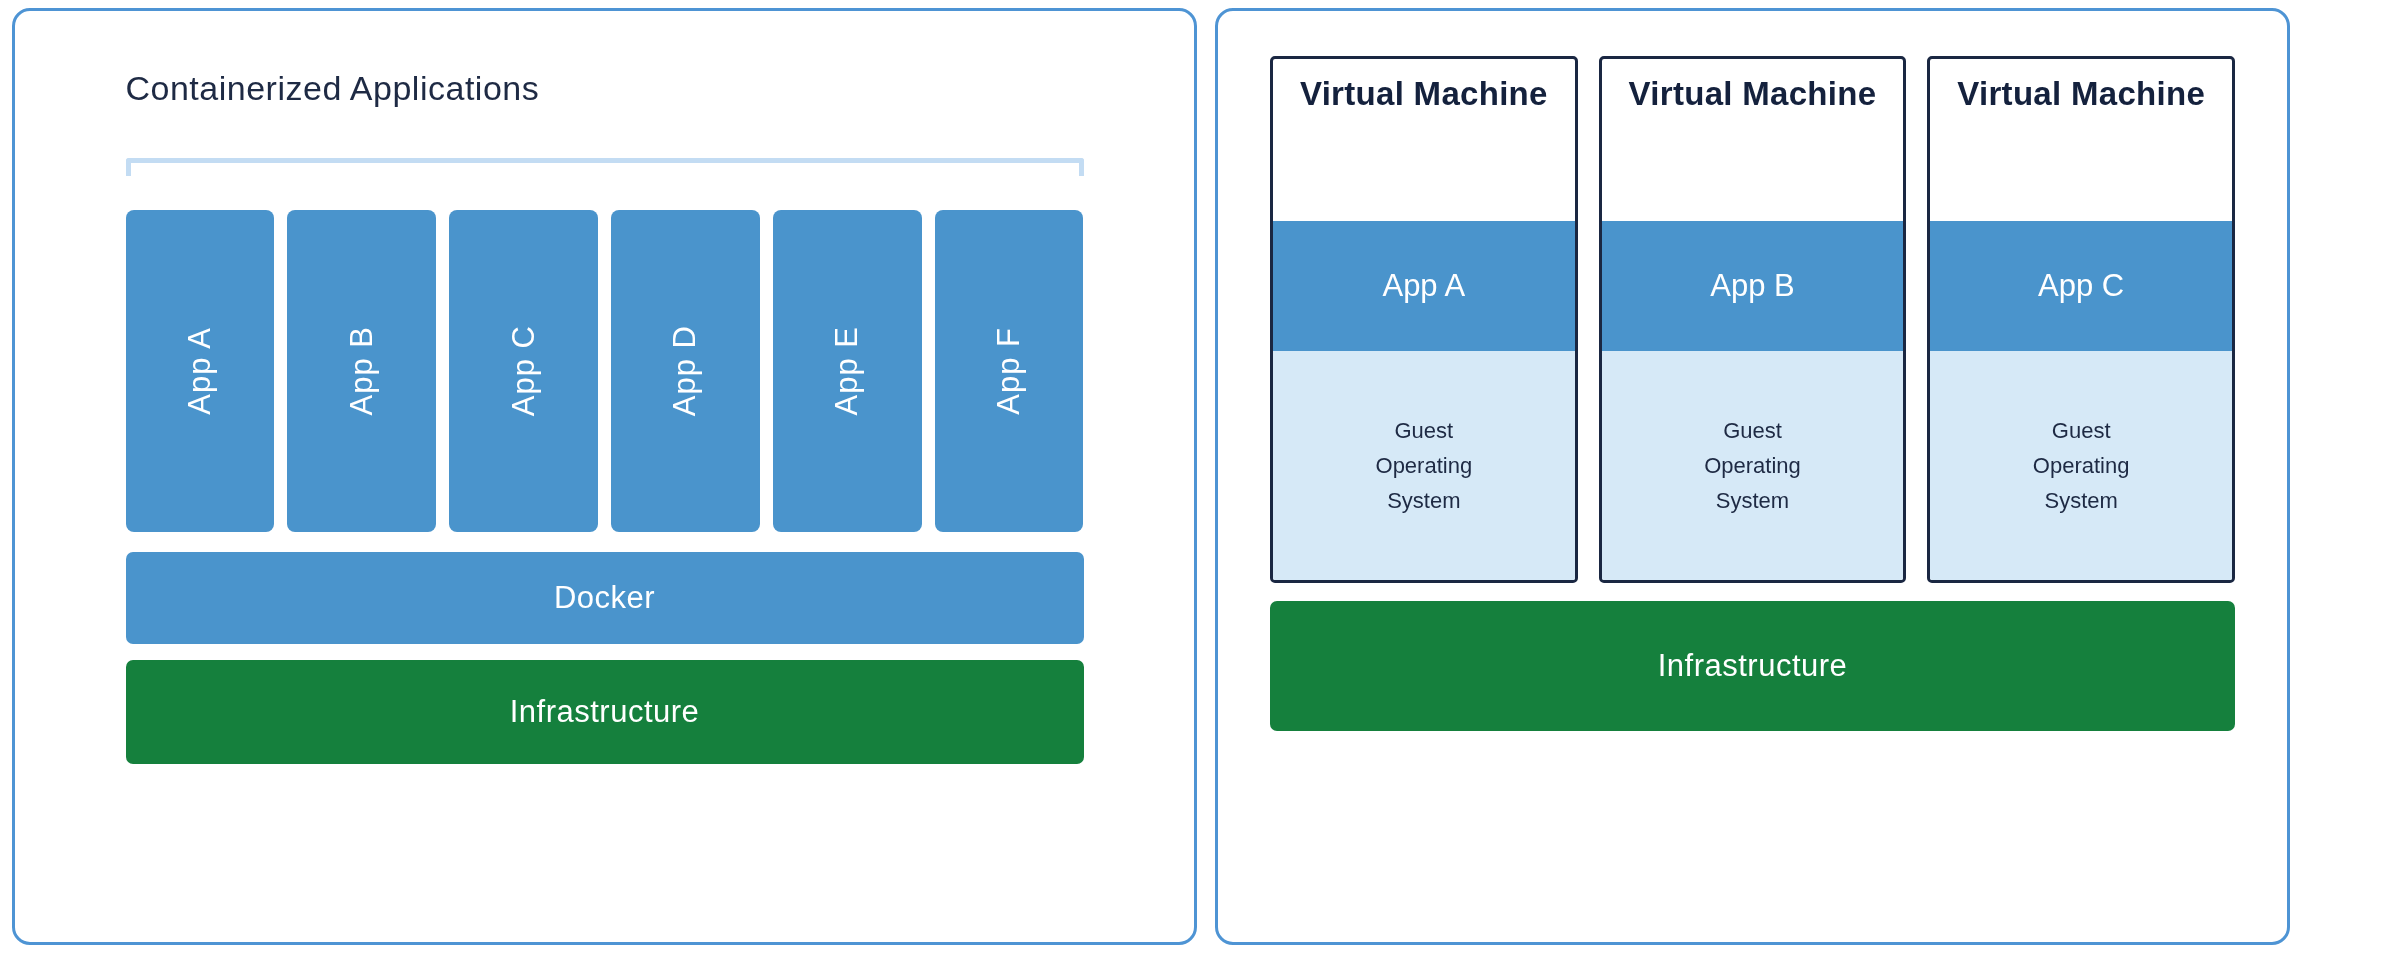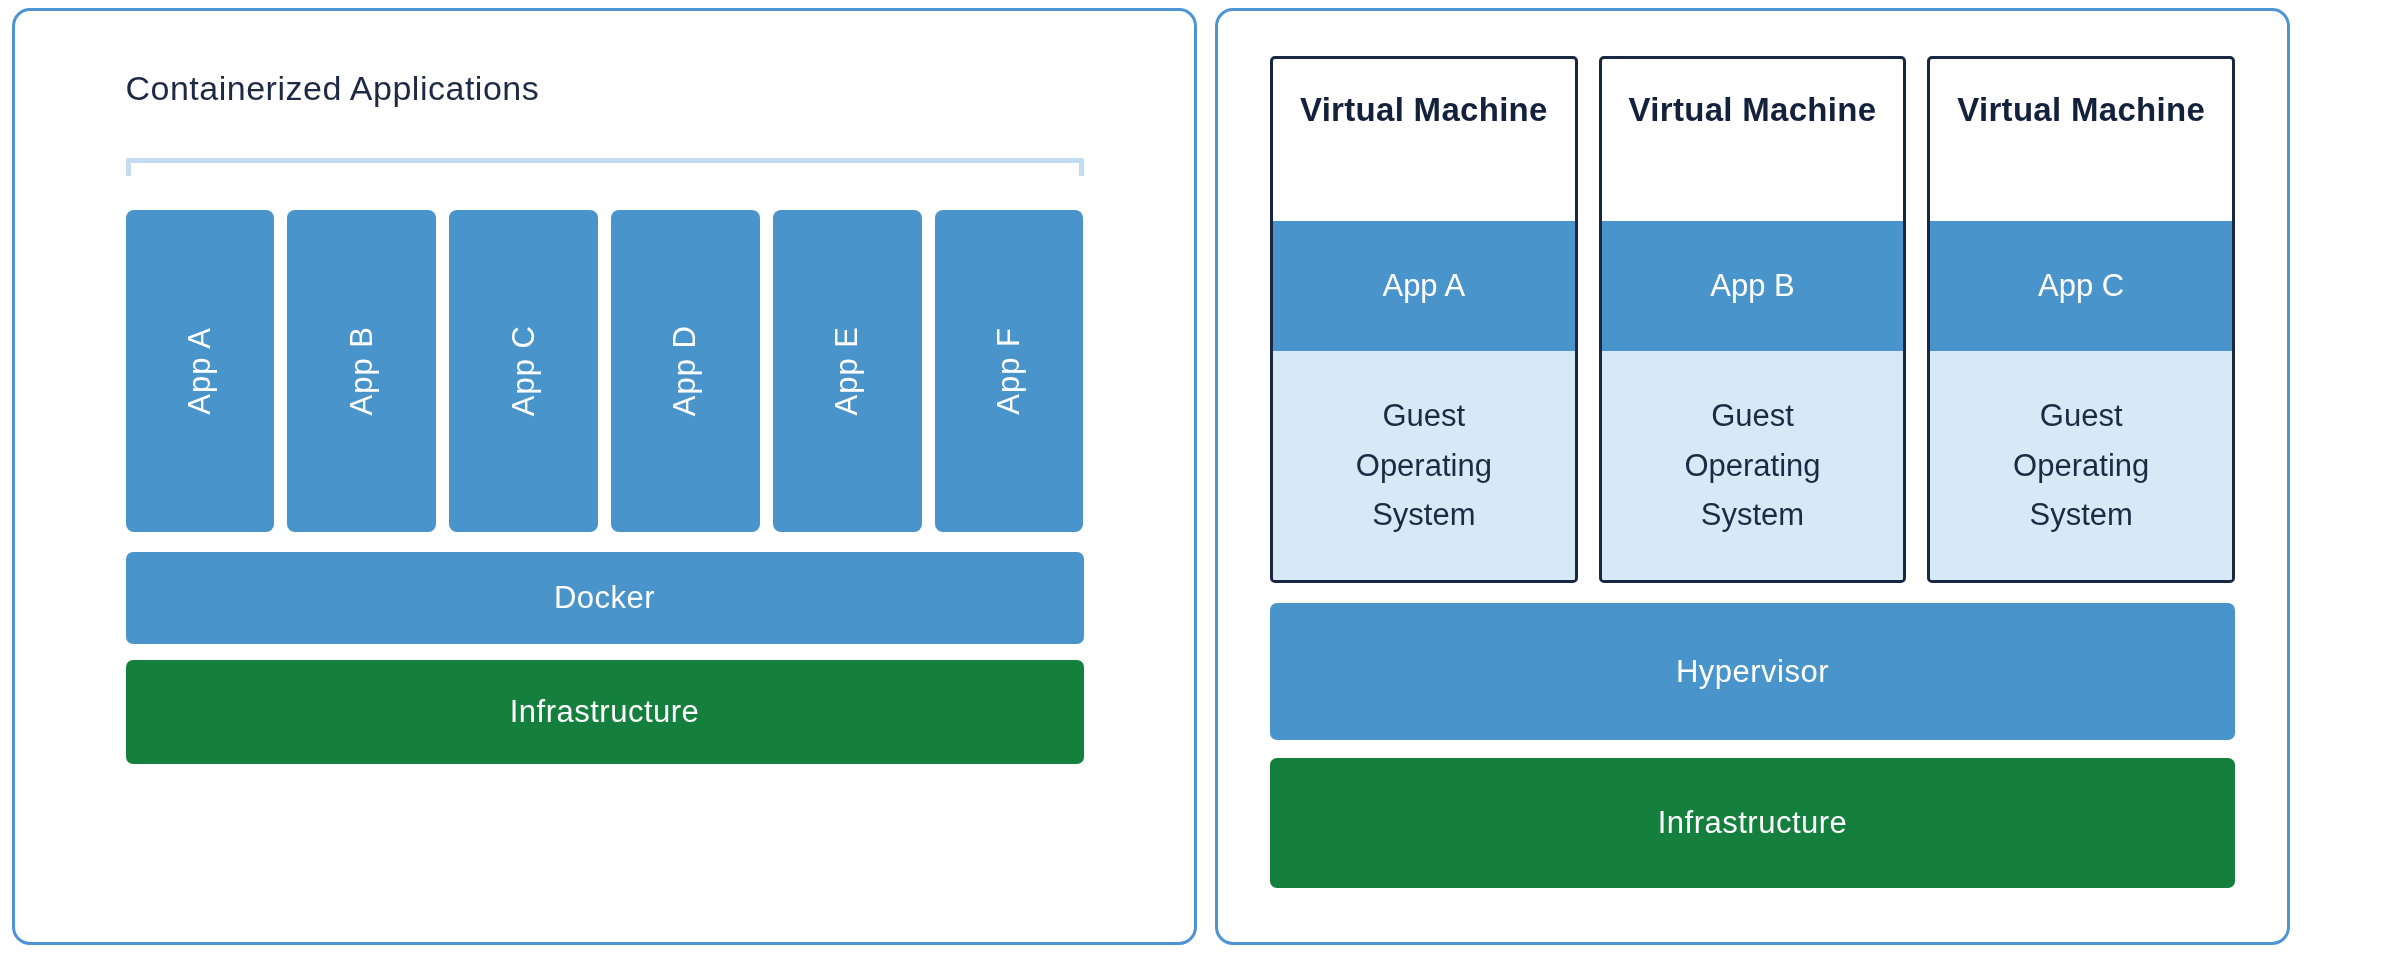--- a/index.html
+++ b/index.html
@@ -100,40 +100,40 @@
     background: #ffffff;
     display: flex;
     flex-direction: column;
     overflow: hidden;
   }
   .vm-title {
     height: 162px;
     display: flex;
     align-items: flex-start;
     justify-content: center;
-    padding-top: 32px;
+    padding-top: 16px;
     font-size: 33px;
     font-weight: 700;
     color: #14213d;
     letter-spacing: 0.3px;
   }
   .vm-app {
     height: 130px;
     background: #4a94cc;
     color: #ffffff;
     font-size: 31px;
     display: flex;
     align-items: center;
     justify-content: center;
   }
   .vm-os {
     flex: 1;
     background: #d6e9f7;
     color: #1e2a44;
-    font-size: 31px;
+    font-size: 22px;
     line-height: 1.6;
     display: flex;
     align-items: center;
     justify-content: center;
     text-align: center;
     white-space: pre-line;
   }
   .hypervisor-bar { margin-top: 20px; height: 137px; }
   .infra-bar-right { margin-top: 18px; height: 130px; }
 </style>
@@ -200,18 +200,17 @@
       <div class="vm-box">
         <div class="vm-title">Virtual Machine</div>
         <div class="vm-app">App C</div>
         <div class="vm-os">Guest
 Operating
 System</div>
       </div>
 
     </div>
 
-    <div class="layer-bar bar-blue hypervisor-bar">Hypervisor</div>
 
     <div class="layer-bar bar-green infra-bar-right">Infrastructure</div>
 
   </div>
 </div>
 
 </body></html>

